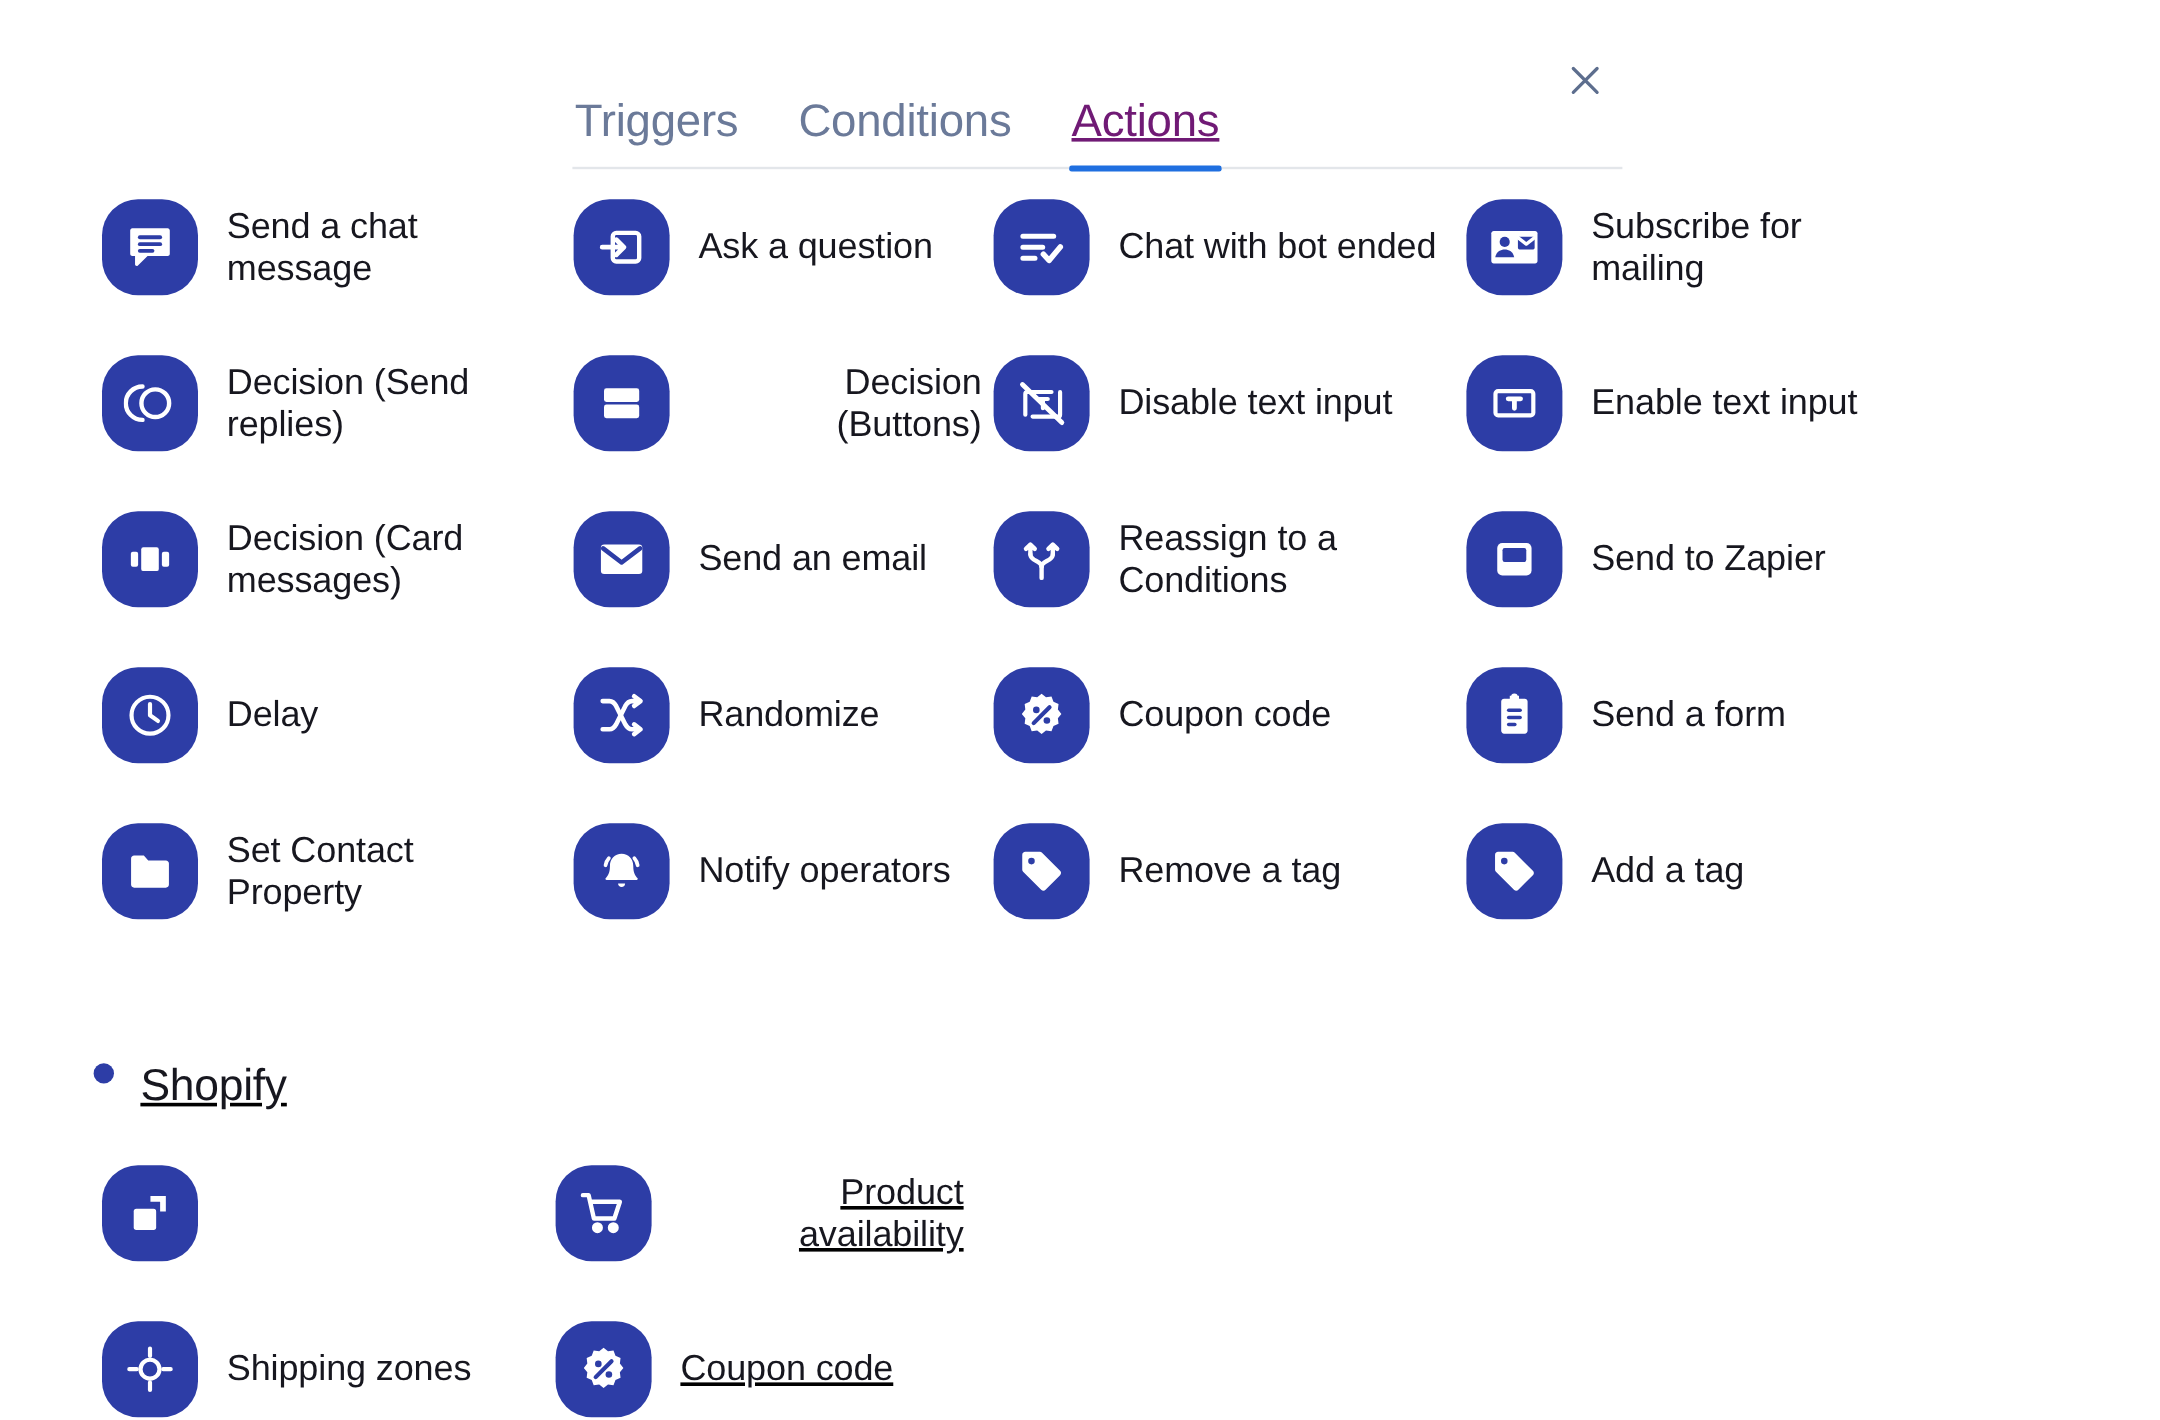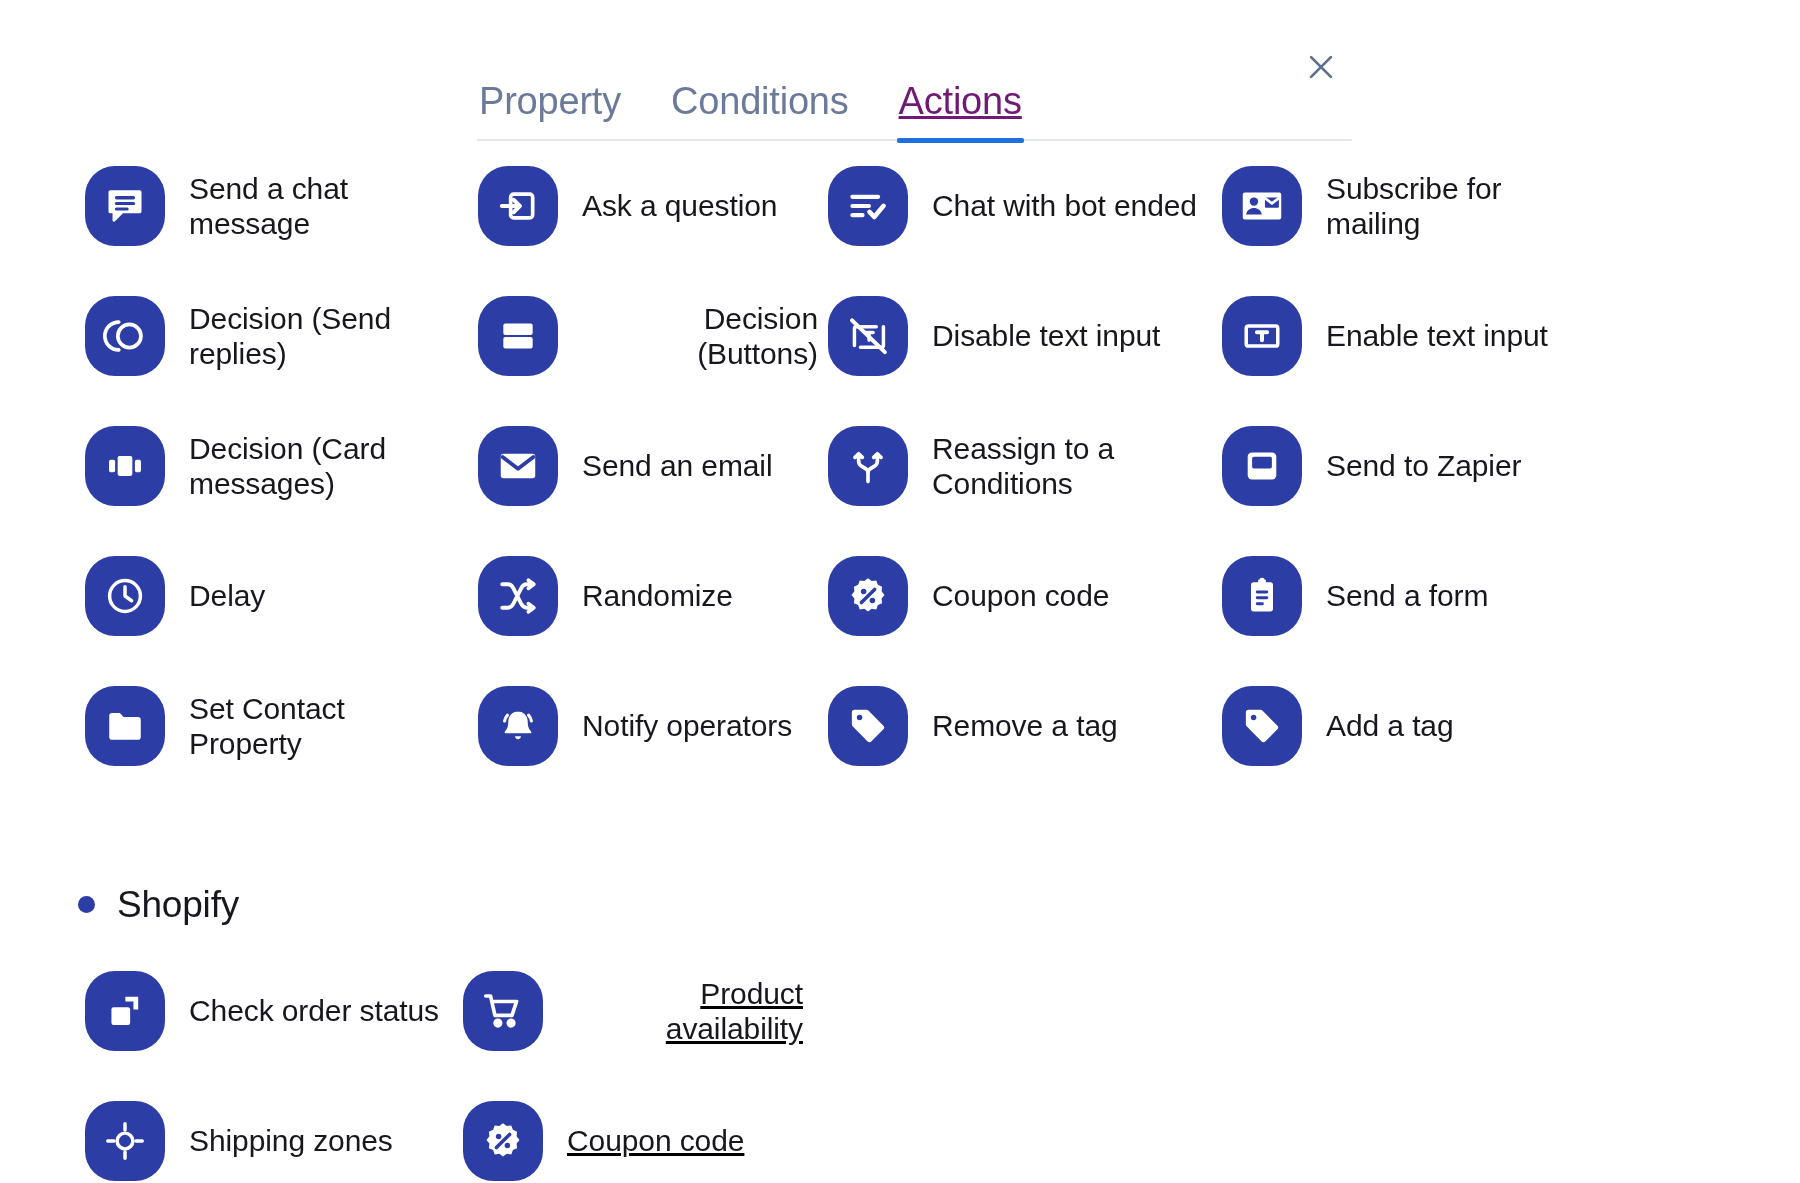--- a/index.html
+++ b/index.html
@@ -131,22 +131,23 @@
     letter-spacing: -0.1px;
     font-family: "Liberation Sans", sans-serif;
   }
 
   
   .group-head {
     position: absolute;
     left: 78px;
     top: 886px;
     display: flex;
-    align-items: center;
+    align-items: flex-start;
     gap: 22px;
+    text-decoration: underline;
   }
   .group-dot {
     width: 17px;
     height: 17px;
     border-radius: 50%;
     background: #2d3da6;
     flex: 0 0 auto;
   }
   .group-title {
     font-size: 37px;
@@ -164,21 +165,21 @@
   .grid2 .col0 { left: 85px; }
   .grid2 .col1 { left: 463px; text-decoration: underline; }
 </style>
 </head>
 <body>
 
 <div class="panel">
 
   <div class="tabbar">
     <div class="tabs">
-      <button class="tab">Property</button>
+      <button class="tab">Triggers</button>
       <button class="tab">Conditions</button>
       <button class="tab active">Actions</button>
     </div>
   </div>
 
   <button class="close-btn">
     <span>
       <svg width="34" height="34" viewBox="0 0 24 24" fill="none" stroke="#5d6e8e" stroke-width="1.9" stroke-linecap="round">
         <line x1="5" y1="5" x2="19" y2="19"></line>
           <line x1="19" y1="5" x2="5" y2="19"></line>
@@ -424,21 +425,20 @@
 
   <div class="grid2">
     <div class="row">
       <div class="cell col0">
         <span class="ic">
           <svg width="44" height="44" viewBox="0 0 24 24" fill="#fff">
             <rect x="4.6" y="10" width="10.2" height="9.6" rx="1.2"></rect>
             <path d="M12.2 4.2h7v7h-2.6V6.8h-4.4z"></path>
           </svg>
         </span>
-        <span class="lbl">Check order status</span>
       </div>
 
       <div class="cell col1">
         <span class="ic">
           <svg width="44" height="44" viewBox="0 0 24 24" fill="none" stroke="#fff" stroke-width="2" stroke-linecap="round" stroke-linejoin="round">
             <path d="M2.6 3.8h2.6l2.4 10.6h9.3l2.5-7.6H6.2"></path>
             <circle cx="9.2" cy="18.6" r="1.5" fill="#fff"></circle>
             <circle cx="16.4" cy="18.6" r="1.5" fill="#fff"></circle>
           </svg>
         </span>

